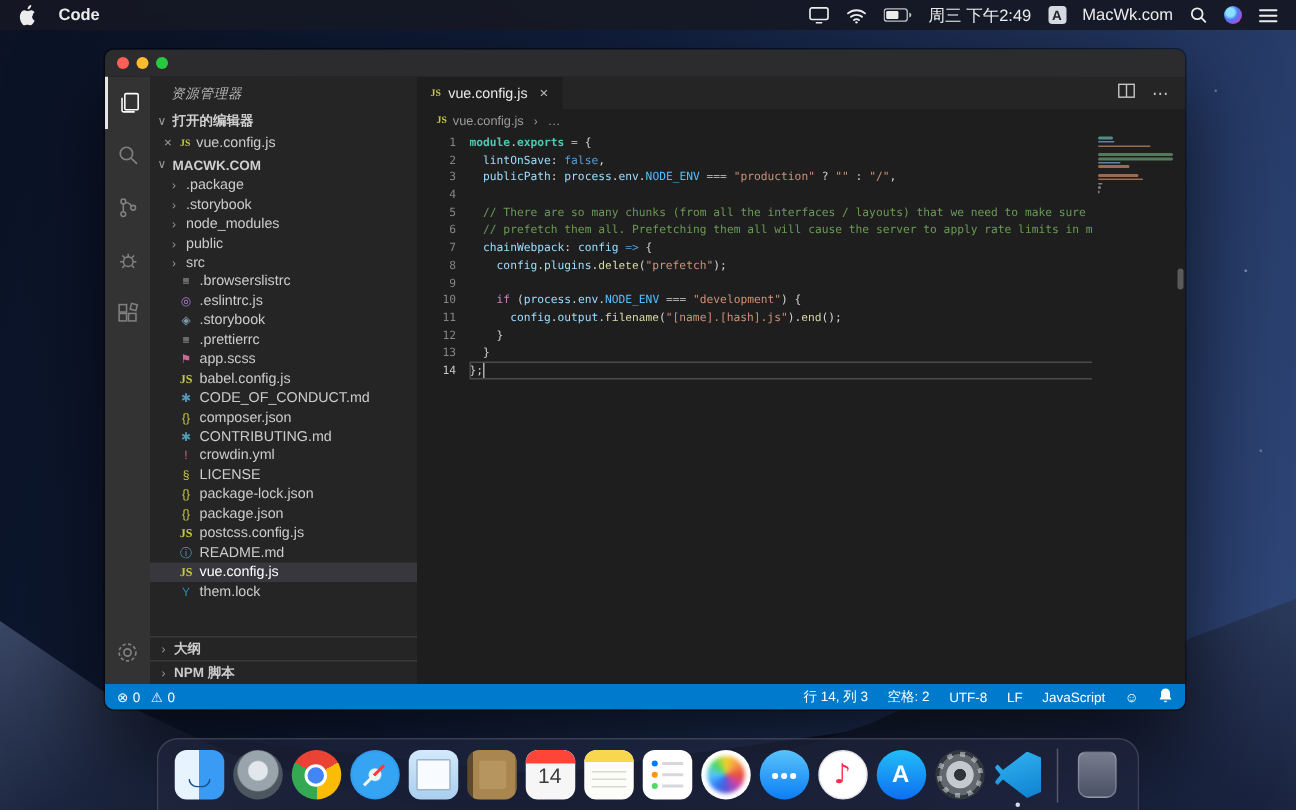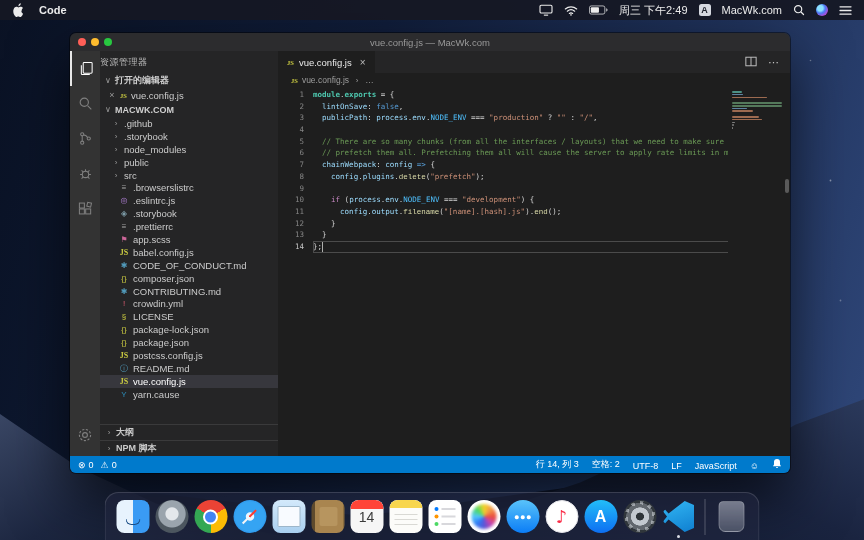--- a/index.html
+++ b/index.html
@@ -48,21 +48,21 @@
   .win-title{position:absolute;left:0;right:0;text-align:center;color:#999;font-size:9.5px;}
   .win-body{flex:1;display:flex;min-height:0;}
   
   .activitybar{width:30px;background:#333333;display:flex;flex-direction:column;align-items:center;flex:none;}
   .ab-icon{width:30px;height:35px;display:flex;align-items:center;justify-content:center;color:#808080;box-sizing:border-box;}
   .ab-icon.active{color:#ffffff;border-left:2px solid #e7e7e7;}
   .ab-spacer{flex:1;}
   .ab-icon.bottom{margin-bottom:4px;}
   
   .sidebar{width:178px;background:#252526;color:#cccccc;display:flex;flex-direction:column;font-size:9.5px;flex:none;}
-  .sb-title{height:22px;line-height:22px;font-size:9px;color:#b8b8b8;letter-spacing:.5px;flex:none;}
+  .sb-title{height:22px;line-height:22px;padding-left:14px;font-size:9px;color:#b8b8b8;letter-spacing:.5px;flex:none;font-style:italic;}
   .section-hdr{height:15px;display:flex;align-items:center;gap:3px;padding-left:4px;
     font-size:9px;font-weight:bold;color:#cfcfcf;flex:none;}
   .chev{color:#9a9a9a;font-size:8px;width:8px;text-align:center;font-weight:normal;}
   .oe-row{height:14px;display:flex;align-items:center;gap:4px;padding-left:8px;flex:none;}
   .oe-close{color:#9a9a9a;font-size:9px;width:8px;text-align:center;}
   .js-badge{color:#cbcb41;font-weight:bold;font-size:6.5px;font-family:Liberation Serif, serif;}
   .tree{flex:none;}
   .trow{height:12.9px;display:flex;align-items:center;gap:4px;padding-left:19px;white-space:nowrap;}
   .trow.folder{padding-left:12px;}
   .trow.selected{background:#37373d;color:#fff;}
@@ -95,21 +95,21 @@
   .minimap{position:absolute;top:0;right:0;bottom:0;width:62px;background:#1e1e1e;
     padding:4px 6px 0 4px;box-sizing:border-box;z-index:2;}
   .mm-line{height:1.6px;margin-bottom:1.2px;border-radius:1px;}
   .scroll-thumb{position:absolute;right:1px;top:92px;width:4px;height:14px;
     background:rgba(204,204,204,.35);border-radius:2px;z-index:3;}
   
   .statusbar{height:17px;background:#007acc;color:#fff;display:flex;align-items:center;
     font-size:9px;padding:0 8px;flex:none;}
   .sb-left{display:flex;align-items:center;gap:8px;}
   .sb-left .seg{display:flex;align-items:center;gap:3px;}
-  .sb-right{margin-left:auto;display:flex;align-items:flex-end;gap:13px;}
+  .sb-right{margin-left:auto;display:flex;align-items:center;gap:13px;}
   
   .dock{position:absolute;left:50%;transform:translateX(-50%);bottom:0;height:48px;z-index:40;
     background:rgba(34,40,66,.58);border:1px solid rgba(255,255,255,.14);border-bottom:none;
     border-radius:14px 14px 0 0;display:flex;align-items:center;padding:4px 9px 4px 9px;gap:3px;box-sizing:border-box;}
   .dock-item{width:36px;height:40px;display:flex;align-items:center;justify-content:center;position:relative;}
   .dock-icon{width:33px;height:33px;border-radius:8px;position:relative;overflow:hidden;}
   .run-dot{position:absolute;bottom:-1px;left:50%;transform:translateX(-50%);
     width:3px;height:3px;border-radius:50%;background:#d9dce5;}
   .dock-divider{width:1px;height:36px;background:rgba(255,255,255,.25);margin:0 5px;flex:none;}
   .icon-finder{background:linear-gradient(90deg,#e7f3fd 0 49%,#3a9bf4 49%);}
@@ -224,21 +224,20 @@
   </div>
 </div>
 
 <div class="vswin">
   <div class="titlebar">
     <div class="lights">
       <span class="light r"></span>
       <span class="light y"></span>
       <span class="light g"></span>
     </div>
-    <div class="win-title">vue.config.js — MacWk.com</div>
   </div>
   <div class="win-body">
     <div class="activitybar">
       <div class="ab-icon active">
         <svg width="15" height="15" viewBox="0 0 16 16" fill="none" stroke="currentColor" stroke-width="1.1">
             <rect x="4.5" y="1.5" width="9.5" height="11.5" rx="1"></rect>
             <path d="M11.5 14.5H3.7a1.2 1.2 0 0 1-1.2-1.2V4.5"></path>
           </svg>
       </div>
       <div class="ab-icon">
@@ -291,21 +290,21 @@
             <span>vue.config.js</span>
           </div>
         </div>
       <div class="section-hdr">
         <span class="chev">∨</span>
         <span>MACWK.COM</span>
       </div>
       <div class="tree" id="file-tree">
           <div class="trow folder">
             <span class="chev">›</span>
-            <span>.github</span>
+            <span>.package</span>
           </div>
           <div class="trow folder">
             <span class="chev">›</span>
             <span>.storybook</span>
           </div>
           <div class="trow folder">
             <span class="chev">›</span>
             <span>node_modules</span>
           </div>
           <div class="trow folder">
@@ -375,21 +374,21 @@
           <div class="trow ">
             <span class="tglyph" style="color: rgb(81, 154, 186);">ⓘ</span>
             <span>README.md</span>
           </div>
           <div class="trow  selected">
             <span class="js-badge tglyph">JS</span>
             <span>vue.config.js</span>
           </div>
           <div class="trow ">
             <span class="tglyph" style="color: rgb(44, 142, 187);">Y</span>
-            <span>yarn.cause</span>
+            <span>them.lock</span>
           </div>
         </div>
       <div class="sb-bottom" id="sb-bottom">
           <div class="brow">
             <span class="chev">›</span>
             <span>大纲</span>
           </div>
           <div class="brow">
             <span class="chev">›</span>
             <span>NPM 脚本</span>

